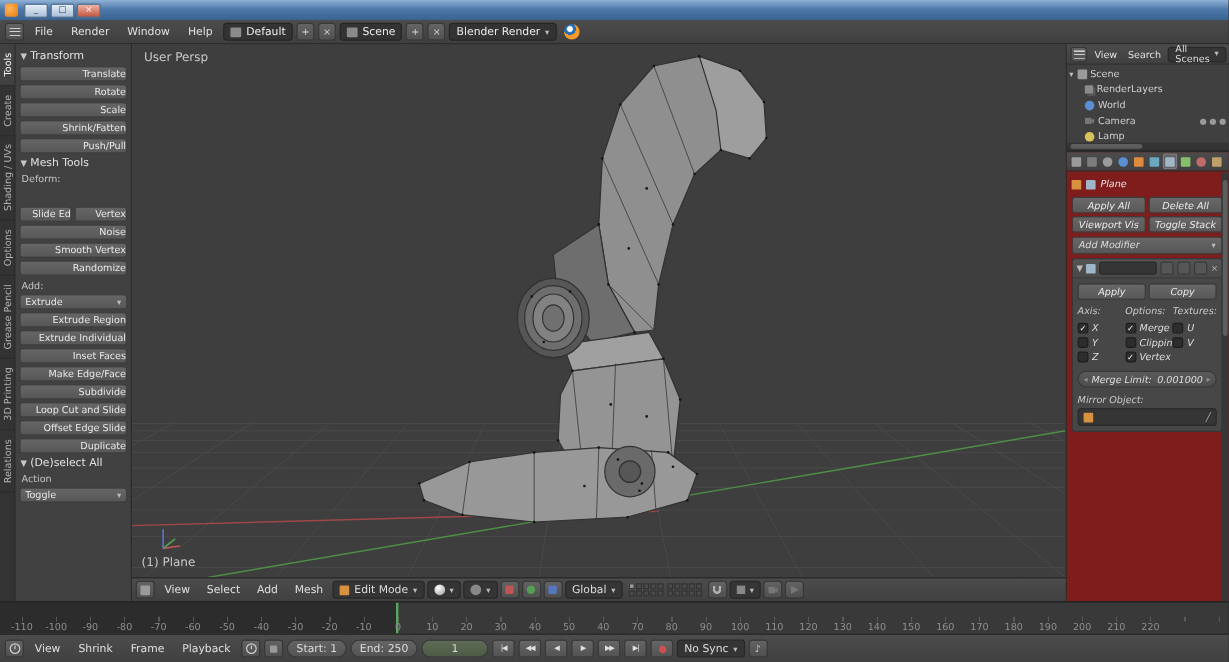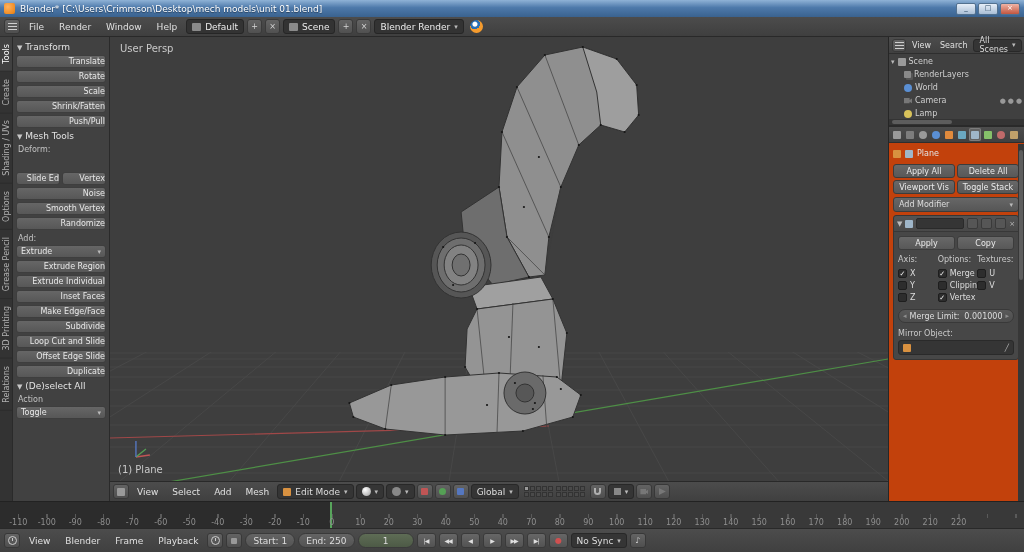--- a/index.html
+++ b/index.html
@@ -80,21 +80,21 @@
   .out-row.indent { padding-left:13px; }
   .oi { width:8px; height:8px; flex:none; border-radius:1px; background:#9a9a9a; }
   .oi.world { border-radius:50%; background:#5a8fd4; }
   .oi.cam { background:#777; clip-path:polygon(0 20%,70% 20%,70% 45%,100% 25%,100% 85%,70% 65%,70% 85%,0 85%); }
   .oi.lamp { border-radius:50%; background:#d8c25a; }
   .oi.rlayer { background:#8a8a8a; box-shadow:2px 2px 0 #555; width:7px; height:7px; }
   .out-right-ics { margin-left:auto; display:flex; gap:2px; color:#999; font-size:7px; }
   .hscroll { height:6px; background:#343434; position:relative; }
   .hthumb { position:absolute; left:3px; top:1px; width:60px; height:4px; background:#5d5d5d; border-radius:2px; }
 
-  .props { flex:1; display:flex; flex-direction:column; position:relative; background:#c2410c; }
+  .props { flex:1; display:flex; flex-direction:column; position:relative; background:#7f1d1d;font-style:italic; }
   .props-header { height:16px; background:linear-gradient(#4c4c4c,#404040); border-bottom:1px solid #2e2e2e;
                   display:flex; align-items:center; gap:1px; padding:0 2px; }
   .ptab { width:12px; height:13px; border-radius:2px; display:flex; align-items:center; justify-content:center; }
   .ptab.active { background:#636363; box-shadow:inset 0 0 0 1px #7d7d7d; }
   .pticon { width:8px; height:8px; border-radius:1px; }
   .c-gray { background:#9a9a9a; } .c-dgray { background:#7d7d7d; }
   .c-blue { background:#5a8fd4; } .c-orange { background:#e08a3c; }
   .c-steel { background:#9fb6c9; } .c-green { background:#86c06a; }
   .c-red { background:#c06a6a; } .c-tan { background:#c0a06a; } .c-cyan { background:#6aa7c0; }
   .round { border-radius:50% !important; }
@@ -148,21 +148,20 @@
             letter-spacing:-1px; }
   .rec { color:#d05050; font-size:8px; }
 </style>
 </head>
 <body>
 
 <div class="app">
 
   <div class="titlebar">
     <span class="app-icon"></span>
-    <span class="title-text">Blender* [C:\Users\Crimmson\Desktop\mech models\unit 01.blend]</span>
     <span class="win-controls">
       <span class="win-btn">_</span>
       <span class="win-btn">□</span>
       <span class="win-btn close">×</span>
     </span>
   </div>
 
   <div class="infobar">
     <span class="icon-btn">
         <span class="stripes"></span>
@@ -671,21 +670,21 @@
       <span class="tick">210</span>
       <span class="tick">220</span>
     </div>
   </div>
 
   <div class="tl-header">
     <span class="icon-btn">
         <span class="clock-ic"></span>
       </span>
     <span class="menu">View</span>
-    <span class="menu">Blender</span>
+    <span class="menu">Shrink</span>
     <span class="menu">Frame</span>
     <span class="menu">Playback</span>
     <span class="icon-btn">
         <span class="clock-ic"></span>
       </span>
     <span class="icon-btn">
         <span style="width:6px;height:6px;background:#999;border-radius:1px;"></span>
       </span>
     <span class="nfield">
       <span>Start:</span>

